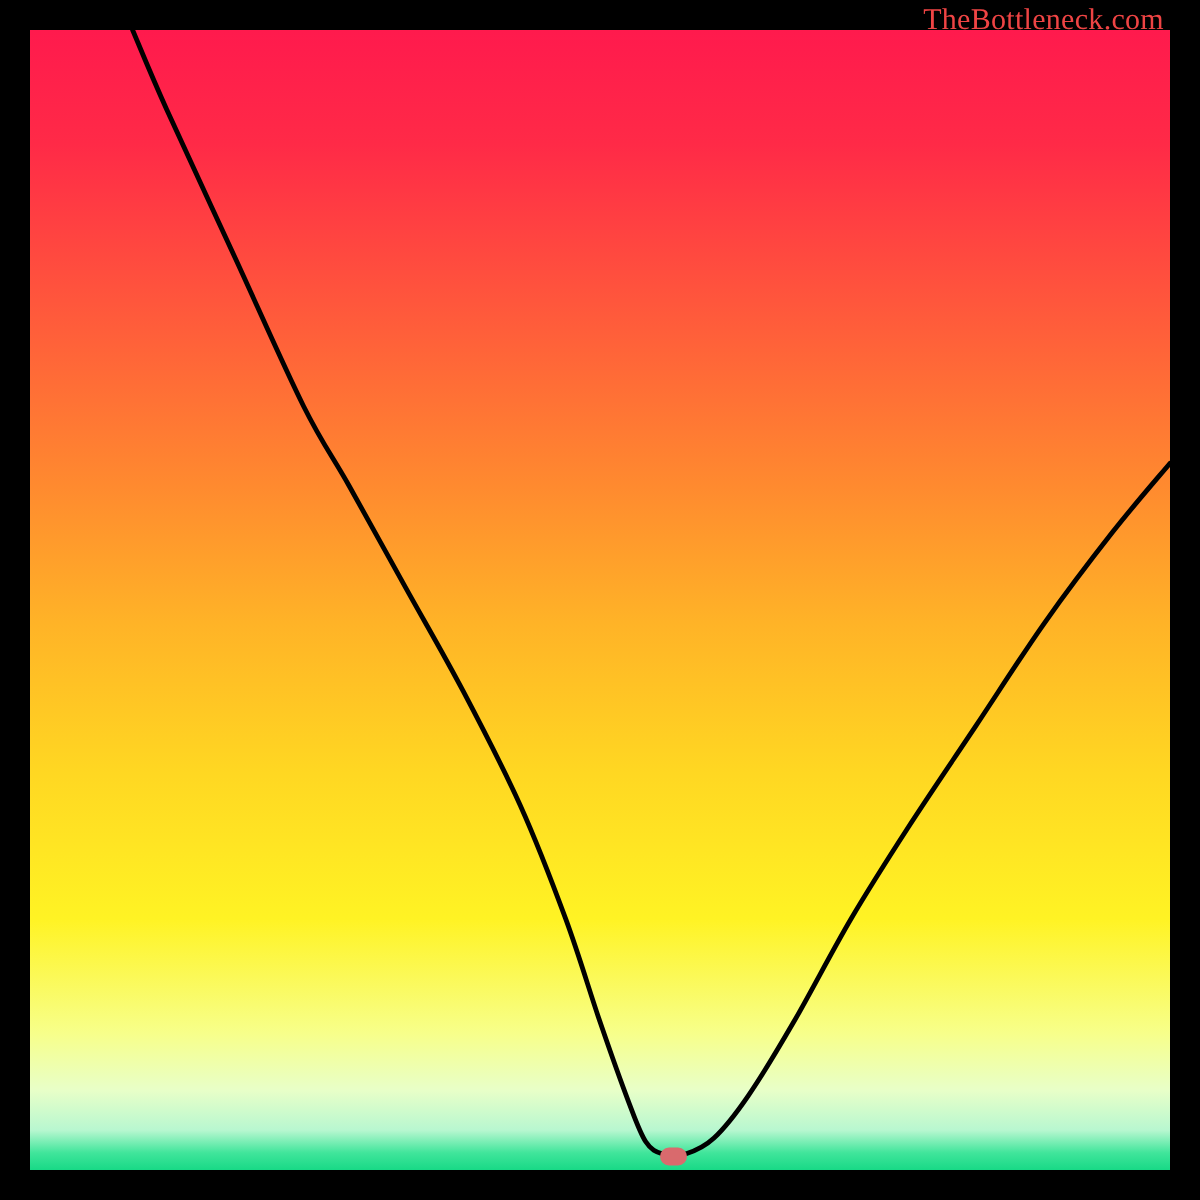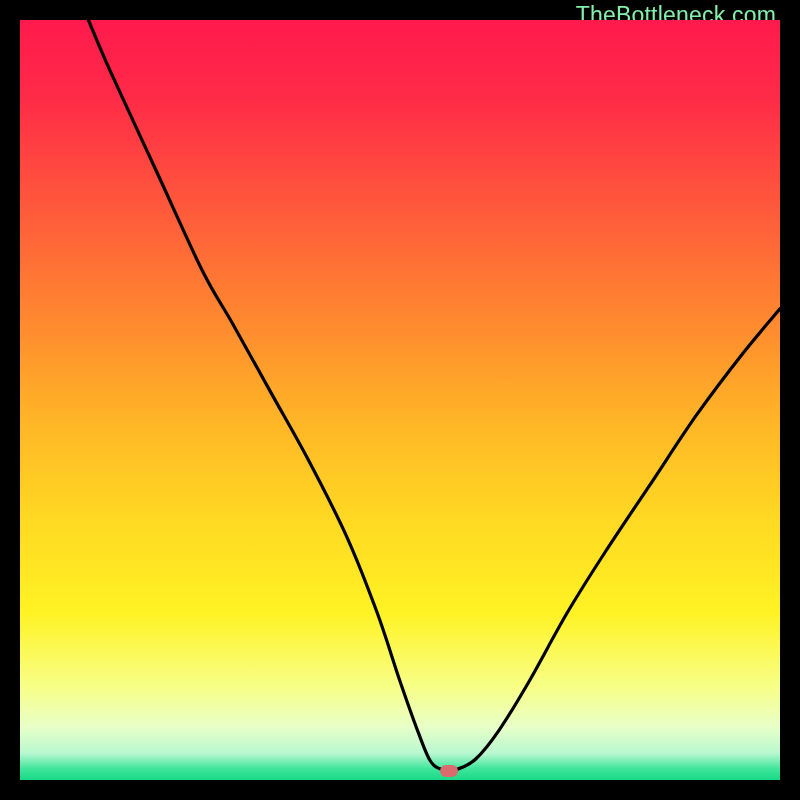--- a/index.html
+++ b/index.html
@@ -29,24 +29,25 @@
     inset: 0;
   }
   .curve {
     position: absolute;
     inset: 0;
   }
   .watermark {
     position: absolute;
     top: 2px;
     right: 24px;
-    font-size: 23px;
-    color: #86efac;
+    font-size: 20px;
+    color: #ef4444;
     letter-spacing: 0.2px;
     font-weight: 500;
+    font-family: Liberation Serif, serif;
   }
   .marker {
     position: absolute;
     width: 18px;
     height: 12px;
     border-radius: 6px;
     background: #d96a6d;
   }
 </style>
 </head>

